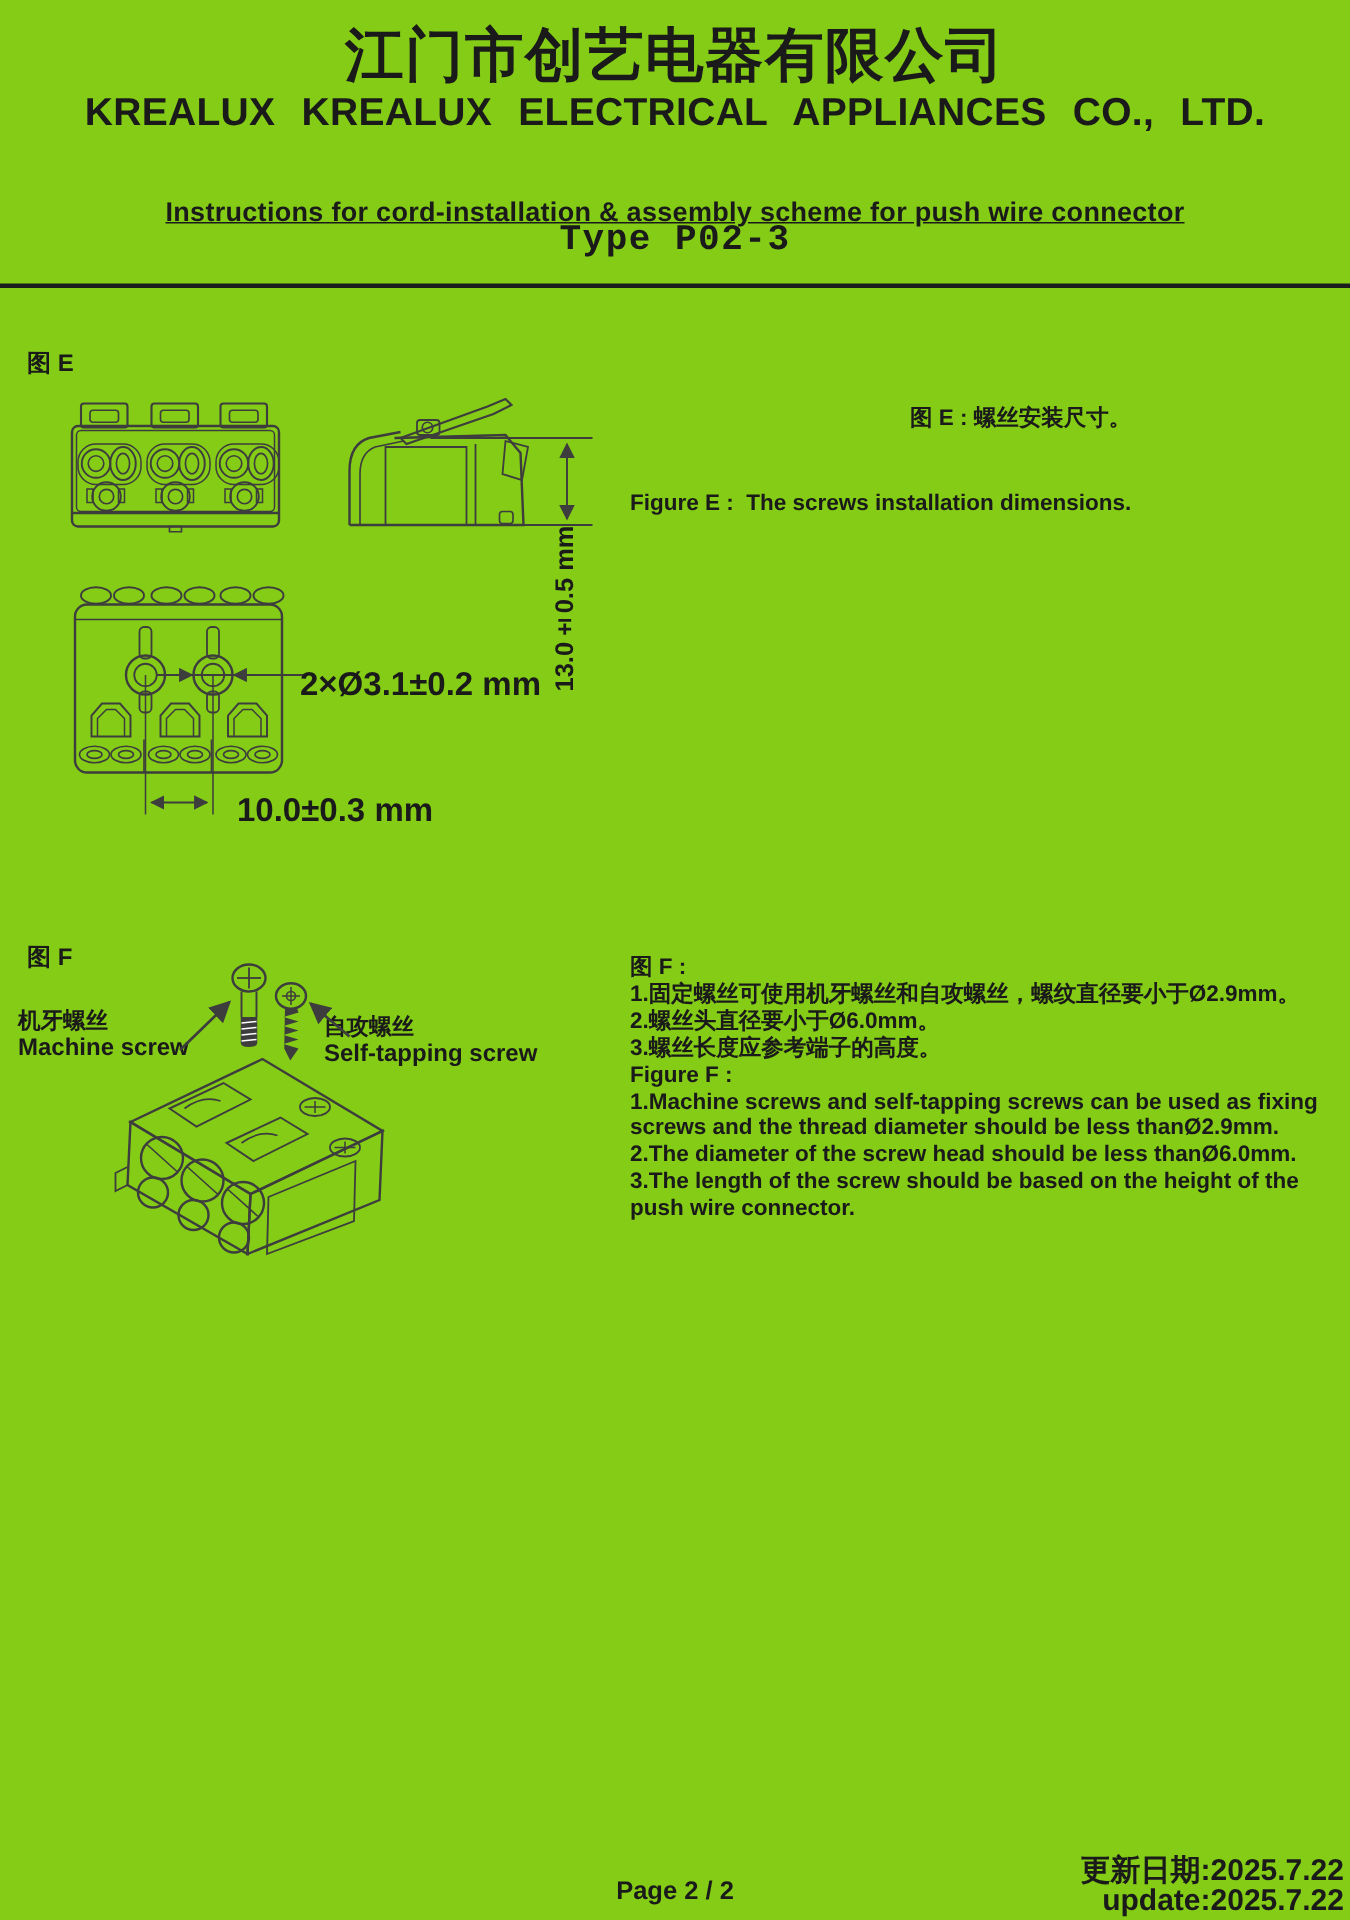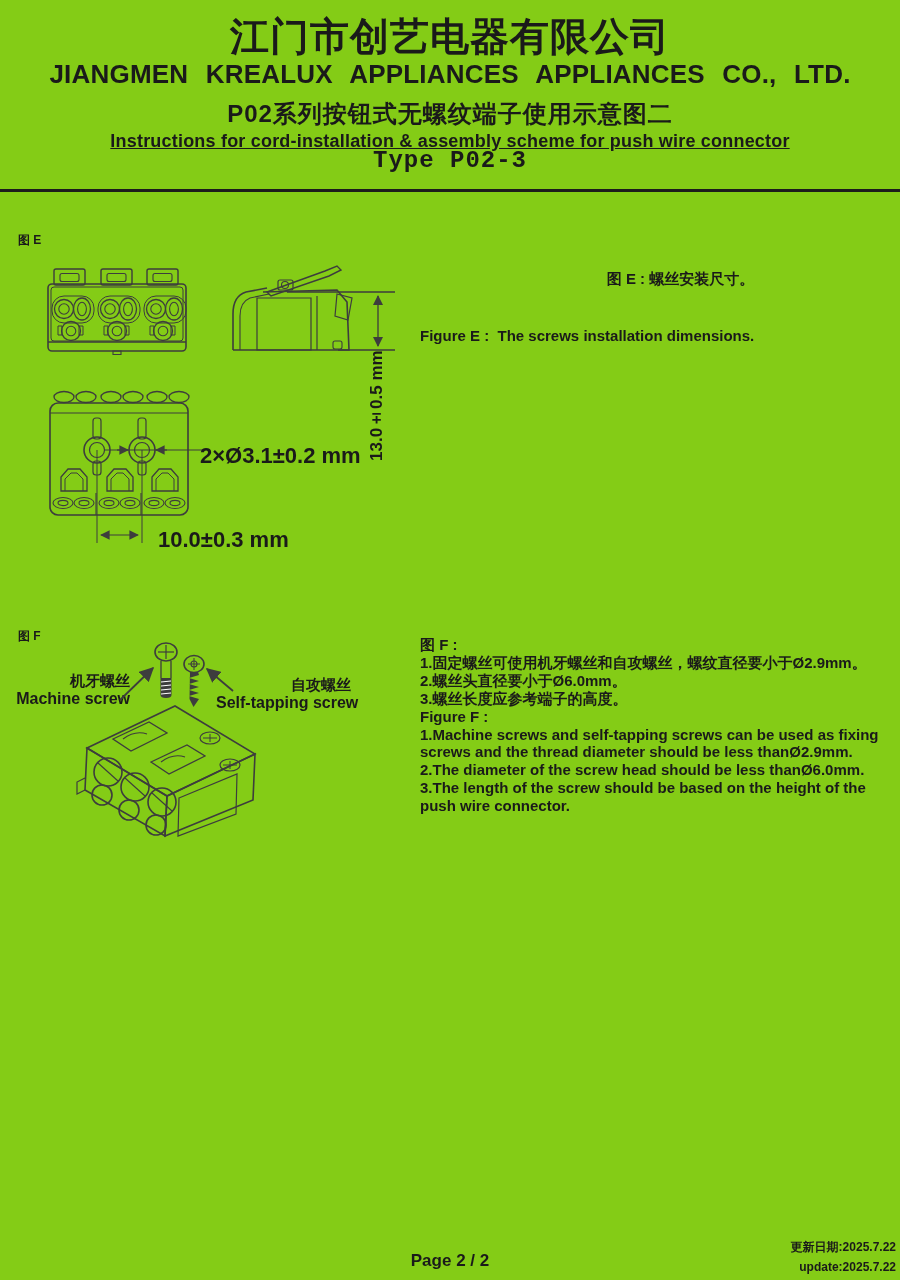--- a/index.html
+++ b/index.html
@@ -6,42 +6,41 @@
   .page{position:relative;width:900px;height:1280px;background:#84cc16;overflow:hidden;
         font-family:"Liberation Sans", sans-serif;color:#1a1a1a;font-weight:bold;}
   .abs{position:absolute;}
   .ctr{left:0;width:900px;text-align:center;}
   .title-cn{top:10px;font-size:39px;letter-spacing:1px;}
   .company-en{top:59px;font-size:26px;word-spacing:10px;letter-spacing:.2px;}
   .sub-cn{top:98px;font-size:24px;letter-spacing:1px;}
   .sub-en{top:131px;font-size:18px;letter-spacing:.2px;text-decoration:underline;}
   .type{top:147px;font-size:24px;letter-spacing:1px;font-family:Liberation Mono, monospace;}
   .rule{top:189px;left:0;width:900px;height:3px;background:#1c1c1c;}
-  .figlabel{font-size:12px;text-align:right;}
+  .figlabel{font-size:16px;text-align:right;}
   .cap{font-size:15px;line-height:19px;white-space:pre-wrap;text-align:right;}
   .dim{font-size:22px;white-space:nowrap;}
   .vdim{font-size:17px;writing-mode:vertical-rl;transform:rotate(180deg);white-space:nowrap;}
   .notes{width:486px;font-size:15px;line-height:17.9px;}
   .notes div{white-space:nowrap;}
-  .screwlab{text-align:right;line-height:18px;}
+  .screwlab{text-align:left;line-height:18px;}
   .screwlab .cn{font-size:15px;}
   .screwlab .en{font-size:16px;white-space:nowrap;}
   .pagefoot{top:1251px;font-size:17px;}
-  .dates{top:1237px;right:4px;text-align:right;font-size:12px;line-height:20px;}
+  .dates{top:1237px;right:4px;text-align:right;font-size:20px;line-height:20px;}
   svg{position:absolute;overflow:visible;}
   svg *{vector-effect:non-scaling-stroke;}
 </style>
 </head>
 <body>
 
 <div class="page">
 
   <div class="abs ctr title-cn">江门市创艺电器有限公司</div>
-  <div class="abs ctr company-en">JIANGMEN KREALUX APPLIANCES APPLIANCES CO., LTD.</div>
-  <div class="abs ctr sub-cn">P02系列按钮式无螺纹端子使用示意图二</div>
+  <div class="abs ctr company-en">KREALUX KREALUX ELECTRICAL APPLIANCES CO., LTD.</div>
   <div class="abs ctr sub-en">Instructions for cord-installation &amp; assembly scheme for push wire connector</div>
   <div class="abs ctr type">Type P02-3</div>
   <div class="abs rule"></div>
 
   <div class="abs figlabel" style="left:18px;top:232px;">图 E</div>
   <div class="abs cap" style="left:420px;top:231px;">
     <div>图 E : 螺丝安装尺寸。</div>
     <div>Figure E :  The screws installation dimensions.</div>
   </div>
 

